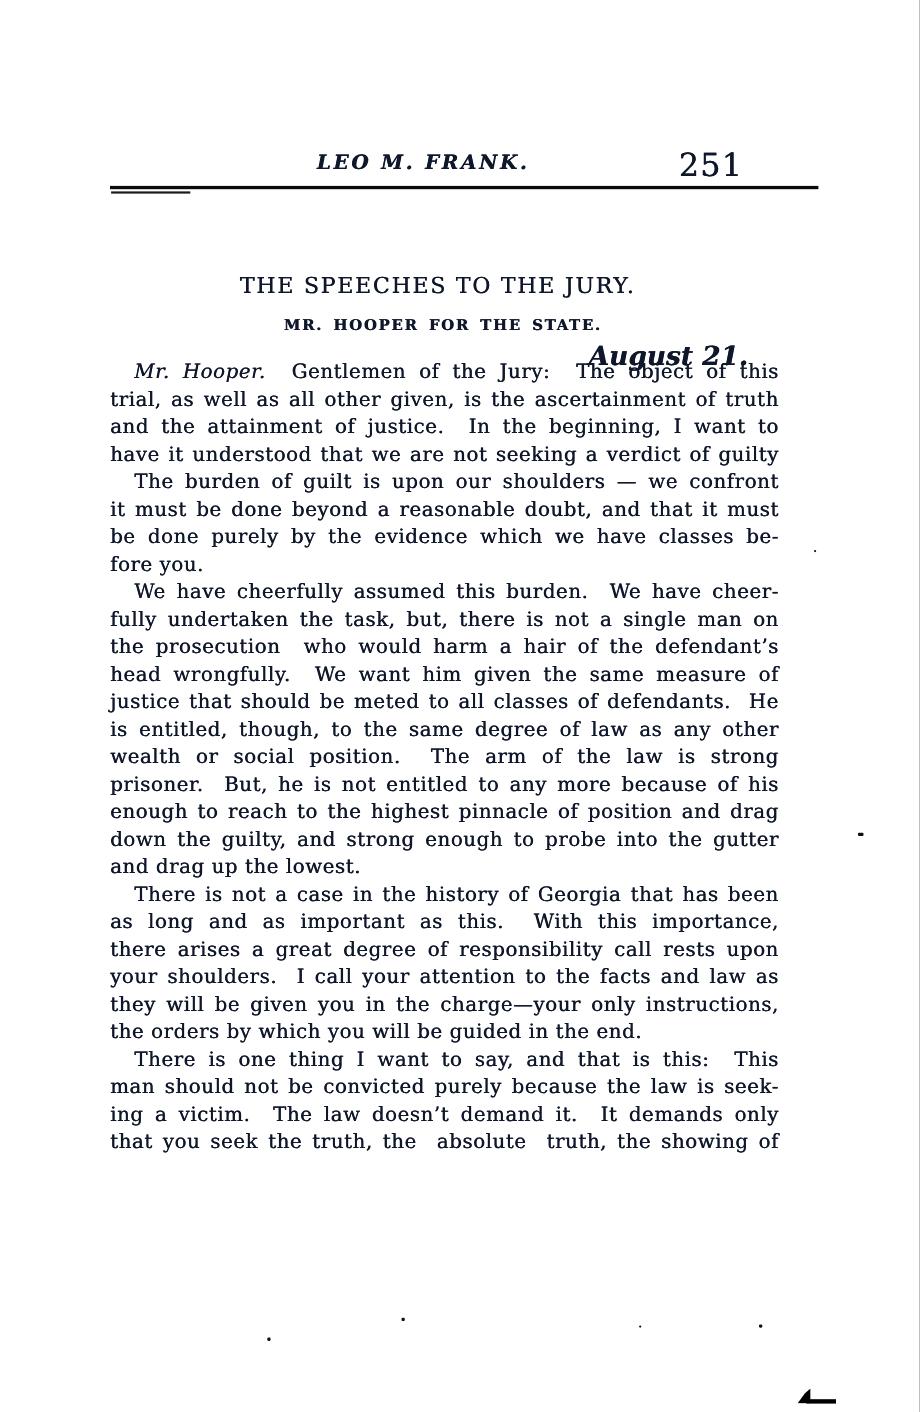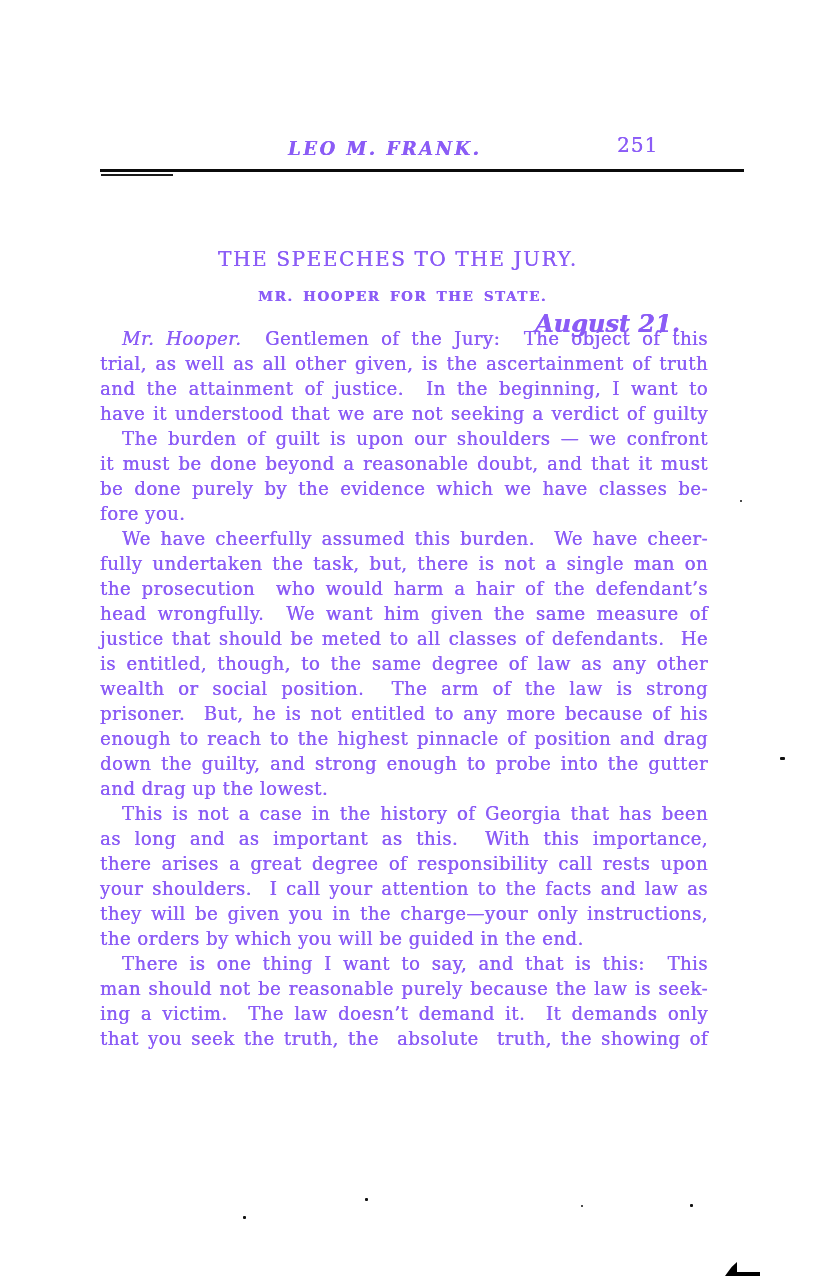--- a/index.html
+++ b/index.html
@@ -4,37 +4,37 @@
 <style>
   html,body { margin:0; padding:0; background:#888; }
   .page {
     position: relative;
     width: 836px;
     height: 1284px;
     background: #ffffff;
     margin: 0 auto;
     overflow: hidden;
     font-family: "DejaVu Serif", "Liberation Serif", serif;
-    color: #8b5cf6;
+    color: #0f172a;
   }
   .inked { text-shadow: 0.35px 0 0 currentColor; }
 
   .running-header {
     position: absolute;
     left: 288px; top: 138px;
     font-size: 18px;
     font-style: italic;
     font-weight: bold;
     letter-spacing: 2.5px;
     white-space: nowrap;
   }
   .page-number {
     position: absolute;
     left: 617px; top: 133px;
-    font-size: 20px;
+    font-size: 29px;
     letter-spacing: 1px;
   }
   .header-rule {
     position: absolute;
     left: 100px; top: 169px;
     width: 644px; height: 3px;
     background: #0b0b0b;
   }
   .header-rule-sub {
     position: absolute;
@@ -147,30 +147,30 @@
         <div class="line">head wrongfully.&nbsp; We want him given the same measure of</div>
         <div class="line">justice that should be meted to all classes of defendants.&nbsp; He</div>
         <div class="line">is entitled, though, to the same degree of law as any other</div>
         <div class="line">wealth or social position.&nbsp; The arm of the law is strong</div>
         <div class="line">prisoner.&nbsp; But, he is not entitled to any more because of his</div>
         <div class="line">enough to reach to the highest pinnacle of position and drag</div>
         <div class="line">down the guilty, and strong enough to probe into the gutter</div>
         <div class="line lastline">and drag up the lowest.</div>
       </div>
       <div class="paragraph">
-        <div class="line first">This is not a case in the history of Georgia that has been</div>
+        <div class="line first">There is not a case in the history of Georgia that has been</div>
         <div class="line">as long and as important as this.&nbsp; With this importance,</div>
         <div class="line">there arises a great degree of responsibility call rests upon</div>
         <div class="line">your shoulders.&nbsp; I call your attention to the facts and law as</div>
         <div class="line">they will be given you in the charge—your only instructions,</div>
         <div class="line lastline">the orders by which you will be guided in the end.</div>
       </div>
       <div class="paragraph">
         <div class="line first">There is one thing I want to say, and that is this:&nbsp; This</div>
-        <div class="line">man should not be reasonable purely because the law is seek-</div>
+        <div class="line">man should not be convicted purely because the law is seek-</div>
         <div class="line">ing a victim.&nbsp; The law doesn’t demand it.&nbsp; It demands only</div>
         <div class="line">that you seek the truth, the&nbsp; absolute&nbsp; truth, the showing of</div>
       </div>
     </div>
 
   <div class="speck" style="left:740px; top:500px; width:2px; height:2px;"></div>
   <div class="speck" style="left:780px; top:757px; width:5px; height:3px;"></div>
   <div class="speck" style="left:365px; top:1198px; width:3px; height:3px;"></div>
   <div class="speck" style="left:581px; top:1205px; width:2px; height:2px;"></div>
   <div class="speck" style="left:690px; top:1204px; width:3px; height:3px;"></div>

